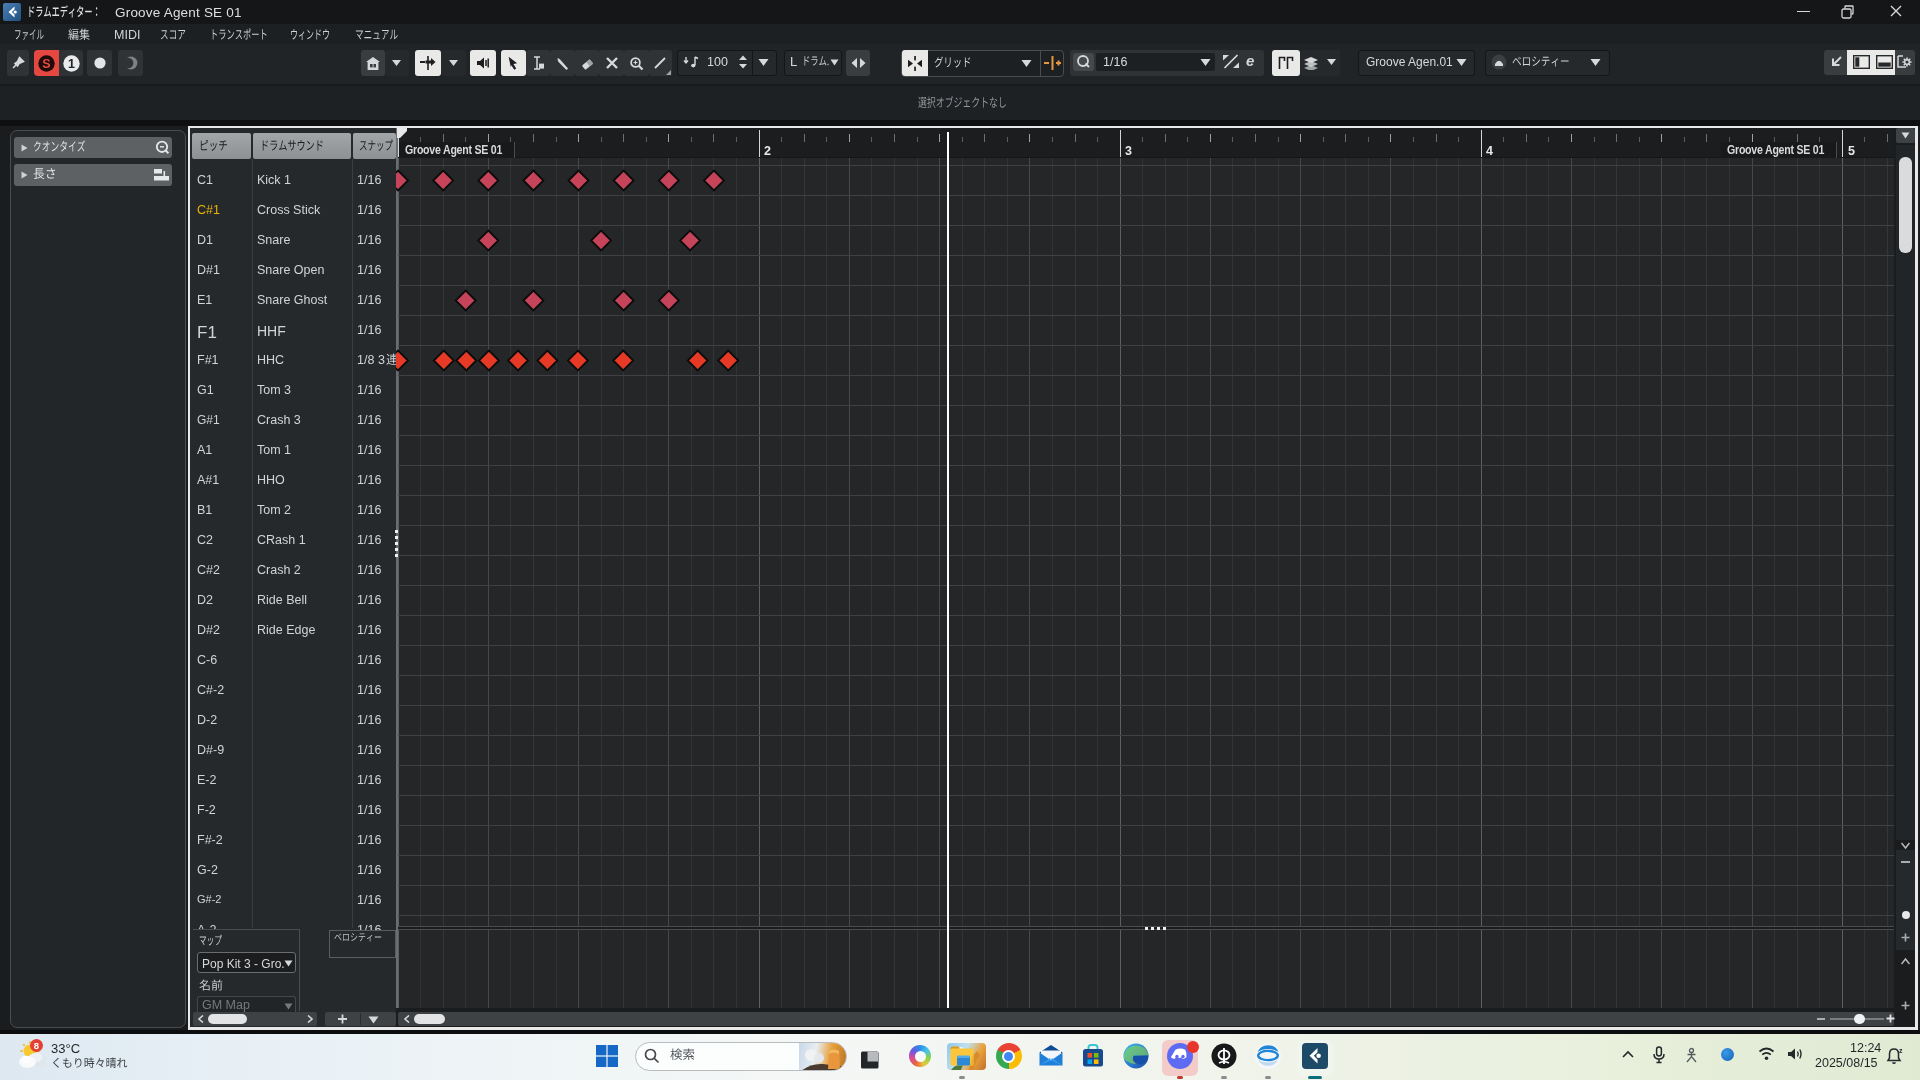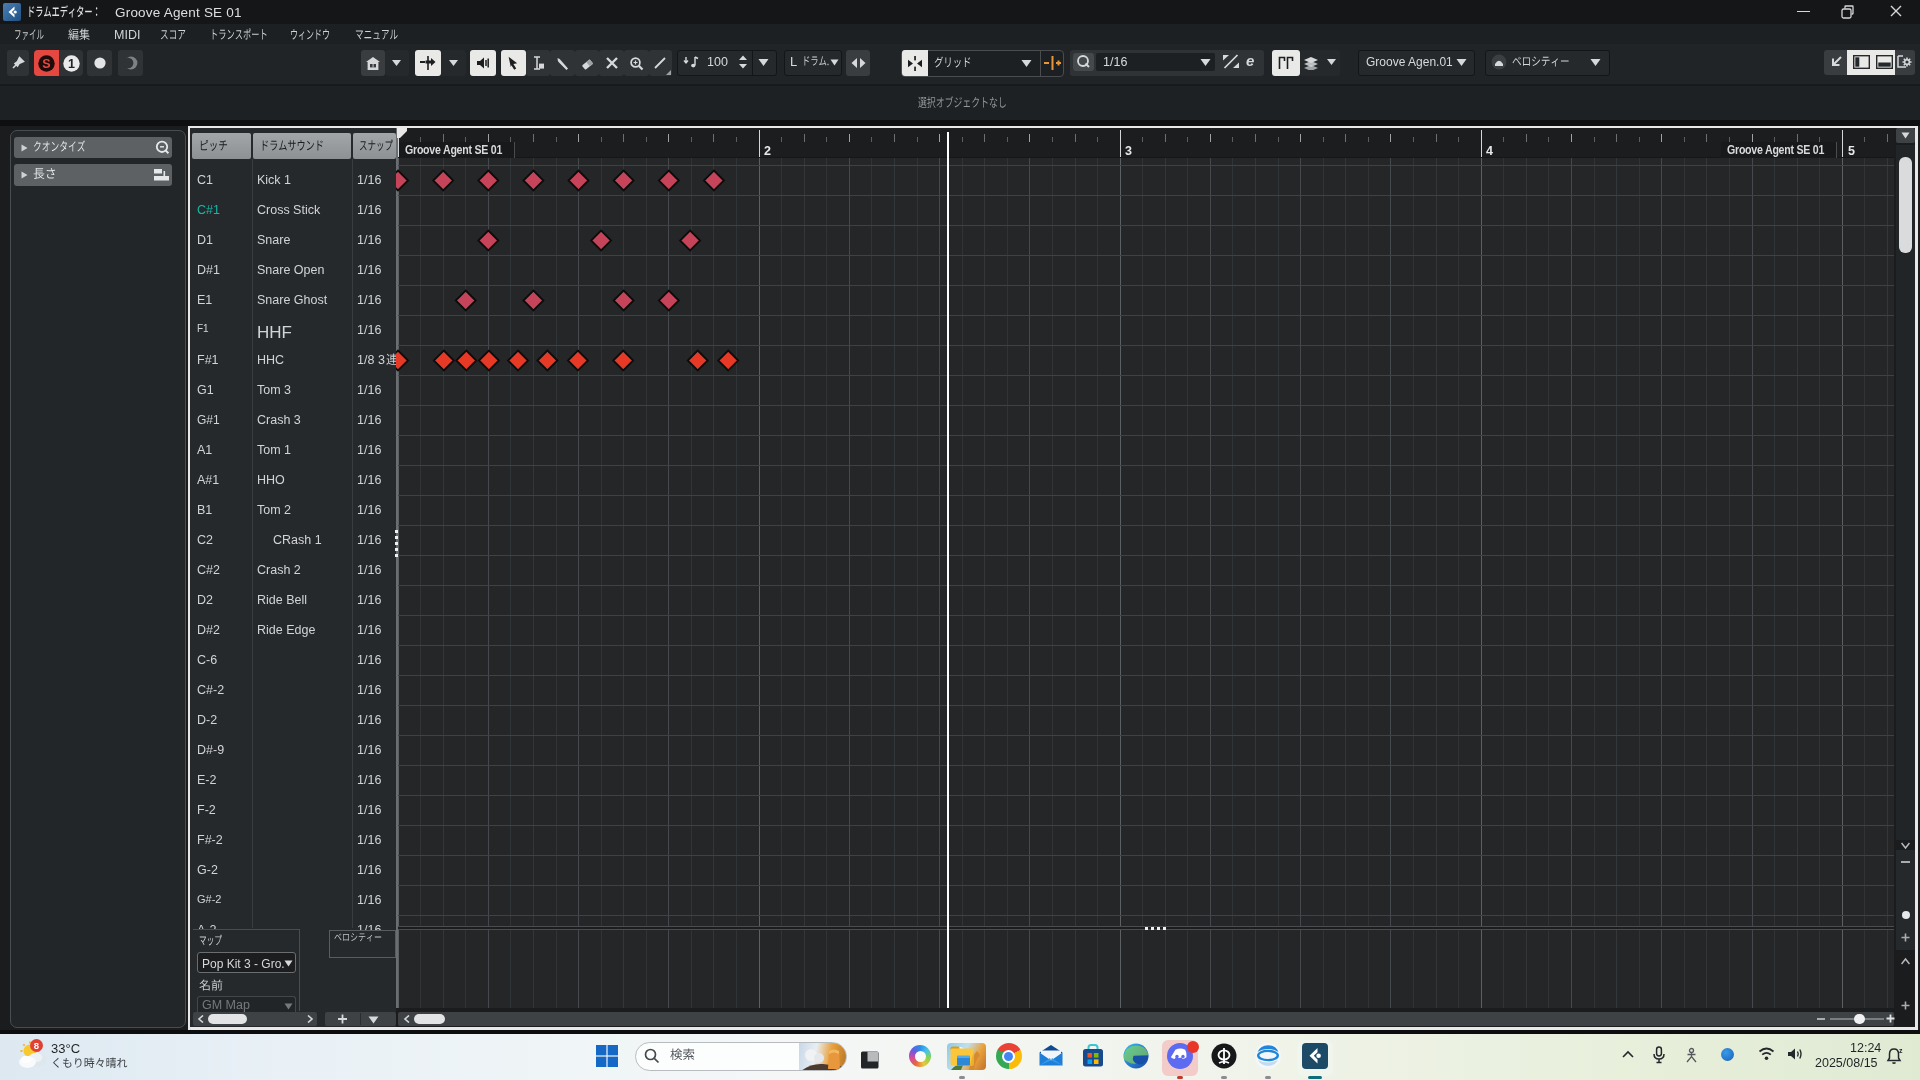--- a/index.html
+++ b/index.html
@@ -706,34 +706,34 @@
           <path d="M805 -718Q805 -691 825 -672Q844 -652 871 -652Q899 -652 918 -672Q938 -691 938 -718Q938 -746 918 -765Q899 -785 871 -785Q844 -785 825 -765Q805 -746 805 -718ZM759 -718Q759 -749 775 -775Q790 -800 815 -815Q840 -831 871 -831Q902 -831 928 -815Q953 -800 968 -775Q984 -749 984 -718Q984 -687 968 -662Q953 -637 928 -622Q902 -606 871 -606Q840 -606 815 -622Q790 -637 775 -662Q759 -687 759 -718ZM846 -651Q841 -641 838 -628Q834 -616 831 -601Q823 -562 810 -514Q797 -466 779 -416Q760 -365 736 -318Q712 -271 682 -232Q636 -174 580 -124Q524 -74 452 -34Q380 6 288 35L220 -40Q318 -64 389 -100Q461 -136 515 -181Q569 -227 610 -280Q646 -326 673 -383Q699 -441 717 -500Q735 -558 741 -606Q727 -606 688 -606Q649 -606 596 -606Q543 -606 485 -606Q428 -606 375 -606Q322 -606 283 -606Q244 -606 230 -606Q200 -606 175 -605Q150 -604 130 -603V-692Q144 -690 161 -688Q178 -687 196 -686Q214 -685 230 -685Q242 -685 273 -685Q304 -685 346 -685Q389 -685 437 -685Q486 -685 533 -685Q581 -685 623 -685Q664 -685 693 -685Q722 -685 732 -685Q743 -685 757 -686Q771 -687 785 -690Z"></path>
         </g>
       </g>
     </svg>
   </div>
 <div style="position:absolute;left:252px;top:159px;width:1px;height:769px;background:#3a3d40;"></div>
 <div style="position:absolute;left:352px;top:159px;width:1px;height:769px;background:#3a3d40;"></div>
 <div style="position:absolute;left:197px;top:173px;font-size:12.5px;color:#d2d4d6;font-weight:400;white-space:nowrap;">C1</div>
 <div style="position:absolute;left:257px;top:173px;font-size:12.5px;color:#d2d4d6;font-weight:400;white-space:nowrap;">Kick 1</div>
 <div style="position:absolute;left:357px;top:173px;font-size:12.5px;color:#d2d4d6;font-weight:400;white-space:nowrap;">1/16</div>
-<div style="position:absolute;left:197px;top:203px;font-size:12.5px;color:#14b8a6;font-weight:400;white-space:nowrap;">C#1</div>
+<div style="position:absolute;left:197px;top:203px;font-size:12.5px;color:#eab308;font-weight:400;white-space:nowrap;">C#1</div>
 <div style="position:absolute;left:257px;top:203px;font-size:12.5px;color:#d2d4d6;font-weight:400;white-space:nowrap;">Cross Stick</div>
 <div style="position:absolute;left:357px;top:203px;font-size:12.5px;color:#d2d4d6;font-weight:400;white-space:nowrap;">1/16</div>
 <div style="position:absolute;left:197px;top:233px;font-size:12.5px;color:#d2d4d6;font-weight:400;white-space:nowrap;">D1</div>
 <div style="position:absolute;left:257px;top:233px;font-size:12.5px;color:#d2d4d6;font-weight:400;white-space:nowrap;">Snare</div>
 <div style="position:absolute;left:357px;top:233px;font-size:12.5px;color:#d2d4d6;font-weight:400;white-space:nowrap;">1/16</div>
 <div style="position:absolute;left:197px;top:263px;font-size:12.5px;color:#d2d4d6;font-weight:400;white-space:nowrap;">D#1</div>
 <div style="position:absolute;left:257px;top:263px;font-size:12.5px;color:#d2d4d6;font-weight:400;white-space:nowrap;">Snare Open</div>
 <div style="position:absolute;left:357px;top:263px;font-size:12.5px;color:#d2d4d6;font-weight:400;white-space:nowrap;">1/16</div>
 <div style="position:absolute;left:197px;top:293px;font-size:12.5px;color:#d2d4d6;font-weight:400;white-space:nowrap;">E1</div>
 <div style="position:absolute;left:257px;top:293px;font-size:12.5px;color:#d2d4d6;font-weight:400;white-space:nowrap;">Snare Ghost</div>
 <div style="position:absolute;left:357px;top:293px;font-size:12.5px;color:#d2d4d6;font-weight:400;white-space:nowrap;">1/16</div>
-<div style="position:absolute;left:197px;top:323px;font-size:10px;color:#d2d4d6;font-weight:400;white-space:nowrap;text-align:center;">F1</div>
-<div style="position:absolute;left:257px;top:323px;font-size:17px;color:#d2d4d6;font-weight:400;white-space:nowrap;">HHF</div>
+<div style="position:absolute;left:197px;top:323px;font-size:17px;color:#d2d4d6;font-weight:400;white-space:nowrap;text-align:center;">F1</div>
+<div style="position:absolute;left:257px;top:323px;font-size:14px;color:#d2d4d6;font-weight:400;white-space:nowrap;">HHF</div>
 <div style="position:absolute;left:357px;top:323px;font-size:12.5px;color:#d2d4d6;font-weight:400;white-space:nowrap;">1/16</div>
 <div style="position:absolute;left:197px;top:353px;font-size:12.5px;color:#d2d4d6;font-weight:400;white-space:nowrap;">F#1</div>
 <div style="position:absolute;left:257px;top:353px;font-size:12.5px;color:#d2d4d6;font-weight:400;white-space:nowrap;">HHC</div>
 <div style="position:absolute;left:357px;top:353px;font-size:12.5px;color:#d2d4d6;font-weight:400;white-space:nowrap;">1/8</div>
 <div style="position:absolute;left:378px;top:353px;font-size:12.5px;color:#d2d4d6;font-weight:400;white-space:nowrap;">3</div>
 <div style="position:absolute;left:386px;top:353px;line-height:0;">
     <svg width="12" height="16" style="overflow:visible">
       <g fill="#d2d4d6" transform="translate(0,11.0)">
         <g transform="translate(0.0,0) scale(0.01250)">
           <path d="M246 -445V-91H173V-375H46V-445ZM246 -122Q281 -67 346 -40Q411 -13 499 -9Q541 -8 601 -7Q661 -7 727 -7Q793 -8 855 -10Q917 -12 962 -15Q958 -7 953 6Q948 19 944 33Q940 47 938 59Q896 60 839 62Q781 63 719 63Q657 64 599 63Q541 62 500 61Q401 57 331 29Q261 1 214 -58Q181 -26 147 6Q112 39 75 72L36 -2Q69 -26 107 -58Q146 -89 180 -122ZM56 -773 113 -815Q144 -792 176 -763Q207 -734 234 -705Q260 -676 275 -651L214 -604Q200 -629 174 -660Q148 -690 117 -719Q87 -749 56 -773ZM303 -750H931V-687H303ZM288 -223H946V-159H288ZM574 -840H647V-45H574ZM420 -430V-350H807V-430ZM420 -563V-484H807V-563ZM350 -619H879V-294H350Z"></path>
@@ -750,21 +750,21 @@
 <div style="position:absolute;left:197px;top:443px;font-size:12.5px;color:#d2d4d6;font-weight:400;white-space:nowrap;">A1</div>
 <div style="position:absolute;left:257px;top:443px;font-size:12.5px;color:#d2d4d6;font-weight:400;white-space:nowrap;">Tom 1</div>
 <div style="position:absolute;left:357px;top:443px;font-size:12.5px;color:#d2d4d6;font-weight:400;white-space:nowrap;">1/16</div>
 <div style="position:absolute;left:197px;top:473px;font-size:12.5px;color:#d2d4d6;font-weight:400;white-space:nowrap;">A#1</div>
 <div style="position:absolute;left:257px;top:473px;font-size:12.5px;color:#d2d4d6;font-weight:400;white-space:nowrap;">HHO</div>
 <div style="position:absolute;left:357px;top:473px;font-size:12.5px;color:#d2d4d6;font-weight:400;white-space:nowrap;">1/16</div>
 <div style="position:absolute;left:197px;top:503px;font-size:12.5px;color:#d2d4d6;font-weight:400;white-space:nowrap;">B1</div>
 <div style="position:absolute;left:257px;top:503px;font-size:12.5px;color:#d2d4d6;font-weight:400;white-space:nowrap;">Tom 2</div>
 <div style="position:absolute;left:357px;top:503px;font-size:12.5px;color:#d2d4d6;font-weight:400;white-space:nowrap;">1/16</div>
 <div style="position:absolute;left:197px;top:533px;font-size:12.5px;color:#d2d4d6;font-weight:400;white-space:nowrap;text-align:right;">C2</div>
-<div style="position:absolute;left:257px;top:533px;font-size:12.5px;color:#d2d4d6;font-weight:400;white-space:nowrap;margin-left:16px;">CRash 1</div>
+<div style="position:absolute;left:257px;top:533px;font-size:12.5px;color:#d2d4d6;font-weight:400;white-space:nowrap;">CRash 1</div>
 <div style="position:absolute;left:357px;top:533px;font-size:12.5px;color:#d2d4d6;font-weight:400;white-space:nowrap;">1/16</div>
 <div style="position:absolute;left:197px;top:563px;font-size:12.5px;color:#d2d4d6;font-weight:400;white-space:nowrap;">C#2</div>
 <div style="position:absolute;left:257px;top:563px;font-size:12.5px;color:#d2d4d6;font-weight:400;white-space:nowrap;">Crash 2</div>
 <div style="position:absolute;left:357px;top:563px;font-size:12.5px;color:#d2d4d6;font-weight:400;white-space:nowrap;">1/16</div>
 <div style="position:absolute;left:197px;top:593px;font-size:12.5px;color:#d2d4d6;font-weight:400;white-space:nowrap;">D2</div>
 <div style="position:absolute;left:257px;top:593px;font-size:12.5px;color:#d2d4d6;font-weight:400;white-space:nowrap;">Ride Bell</div>
 <div style="position:absolute;left:357px;top:593px;font-size:12.5px;color:#d2d4d6;font-weight:400;white-space:nowrap;">1/16</div>
 <div style="position:absolute;left:197px;top:623px;font-size:12.5px;color:#d2d4d6;font-weight:400;white-space:nowrap;">D#2</div>
 <div style="position:absolute;left:257px;top:623px;font-size:12.5px;color:#d2d4d6;font-weight:400;white-space:nowrap;">Ride Edge</div>
 <div style="position:absolute;left:357px;top:623px;font-size:12.5px;color:#d2d4d6;font-weight:400;white-space:nowrap;">1/16</div>

